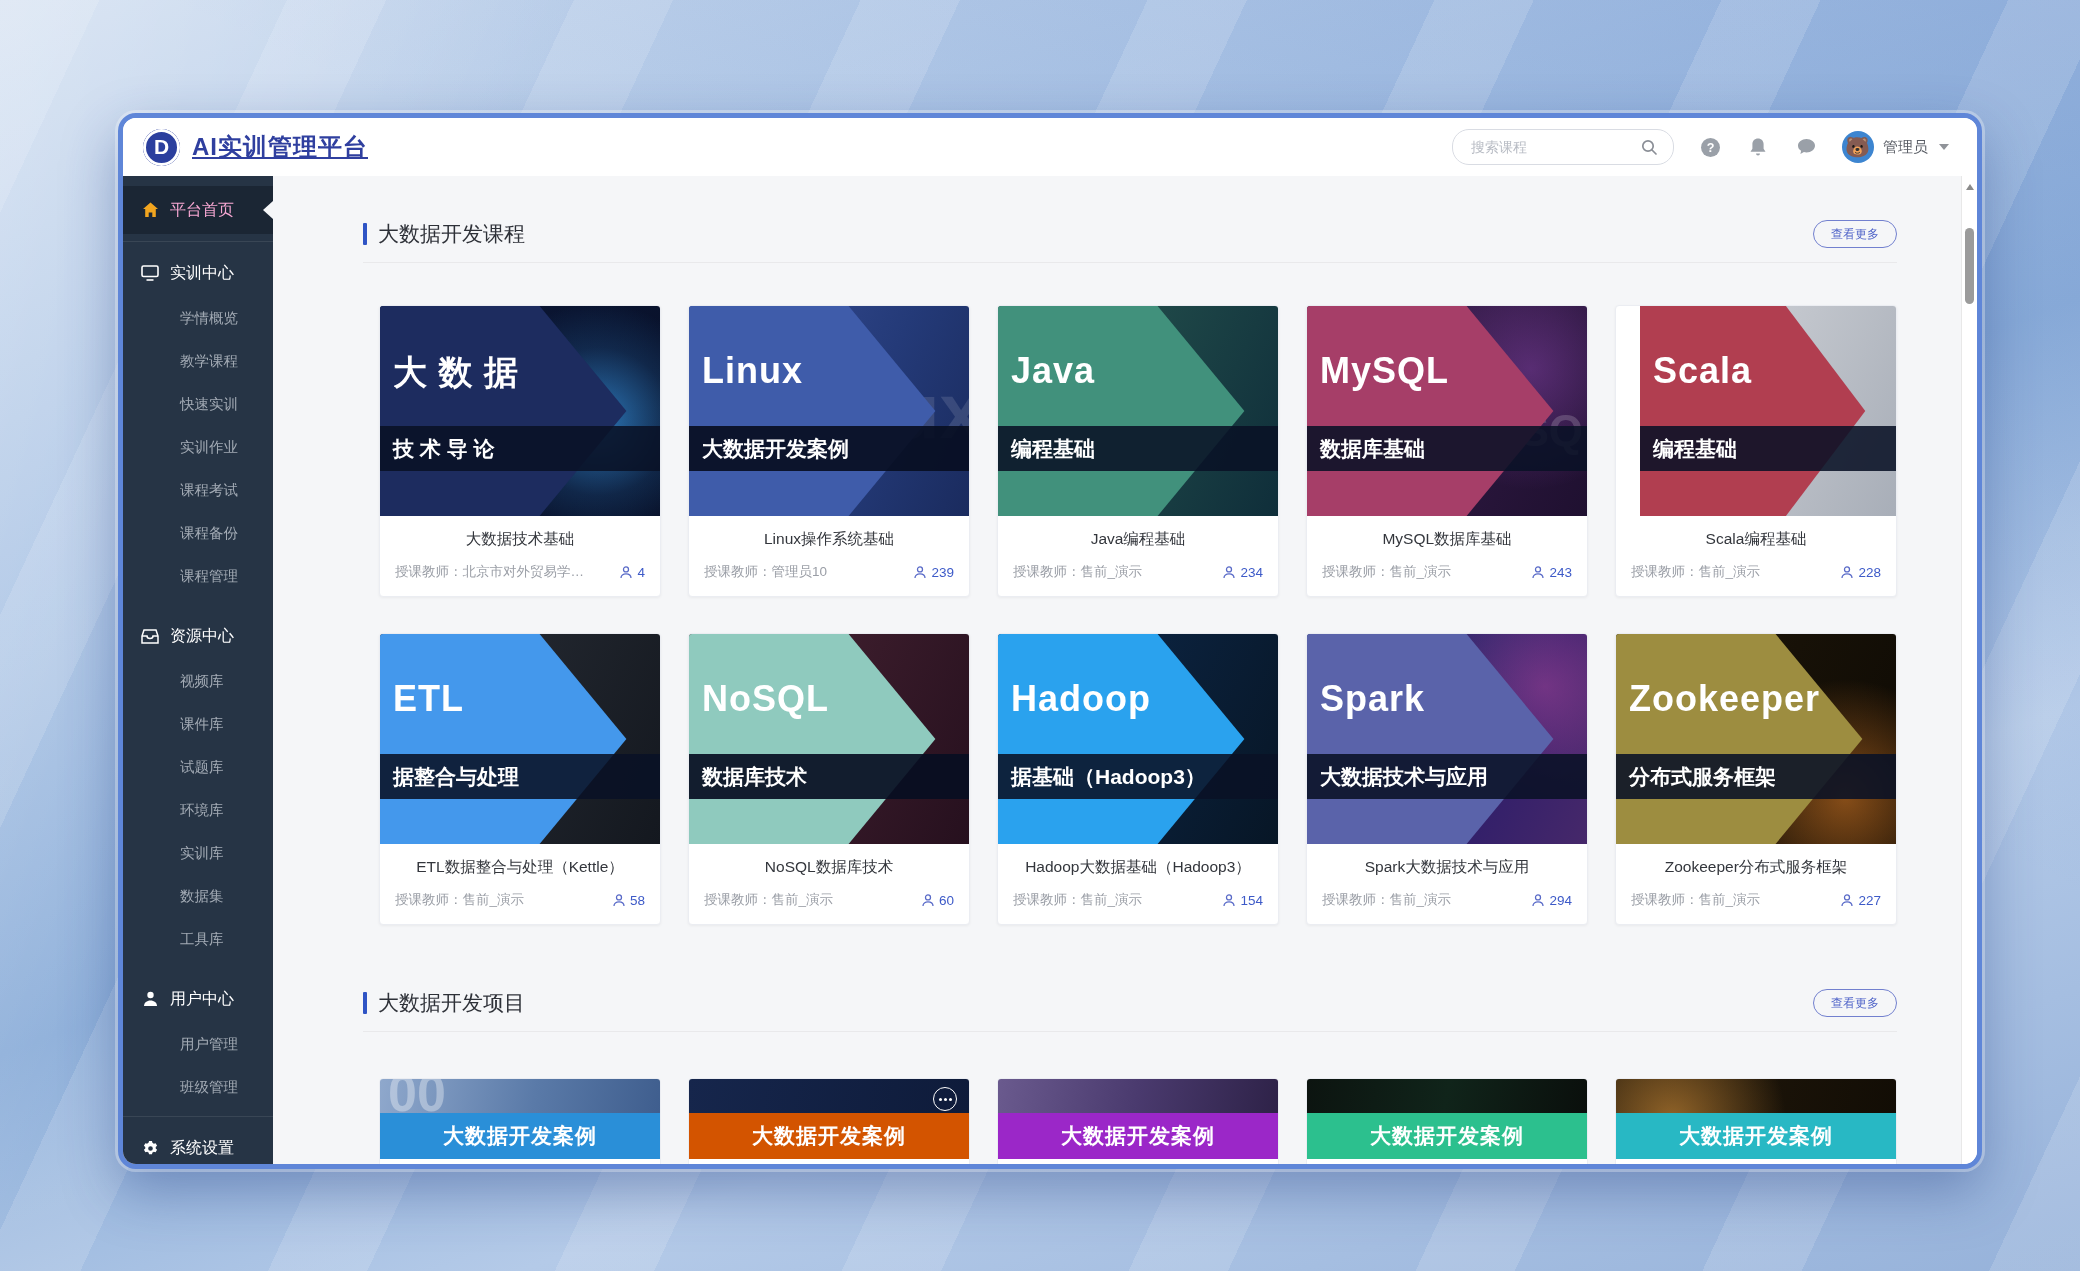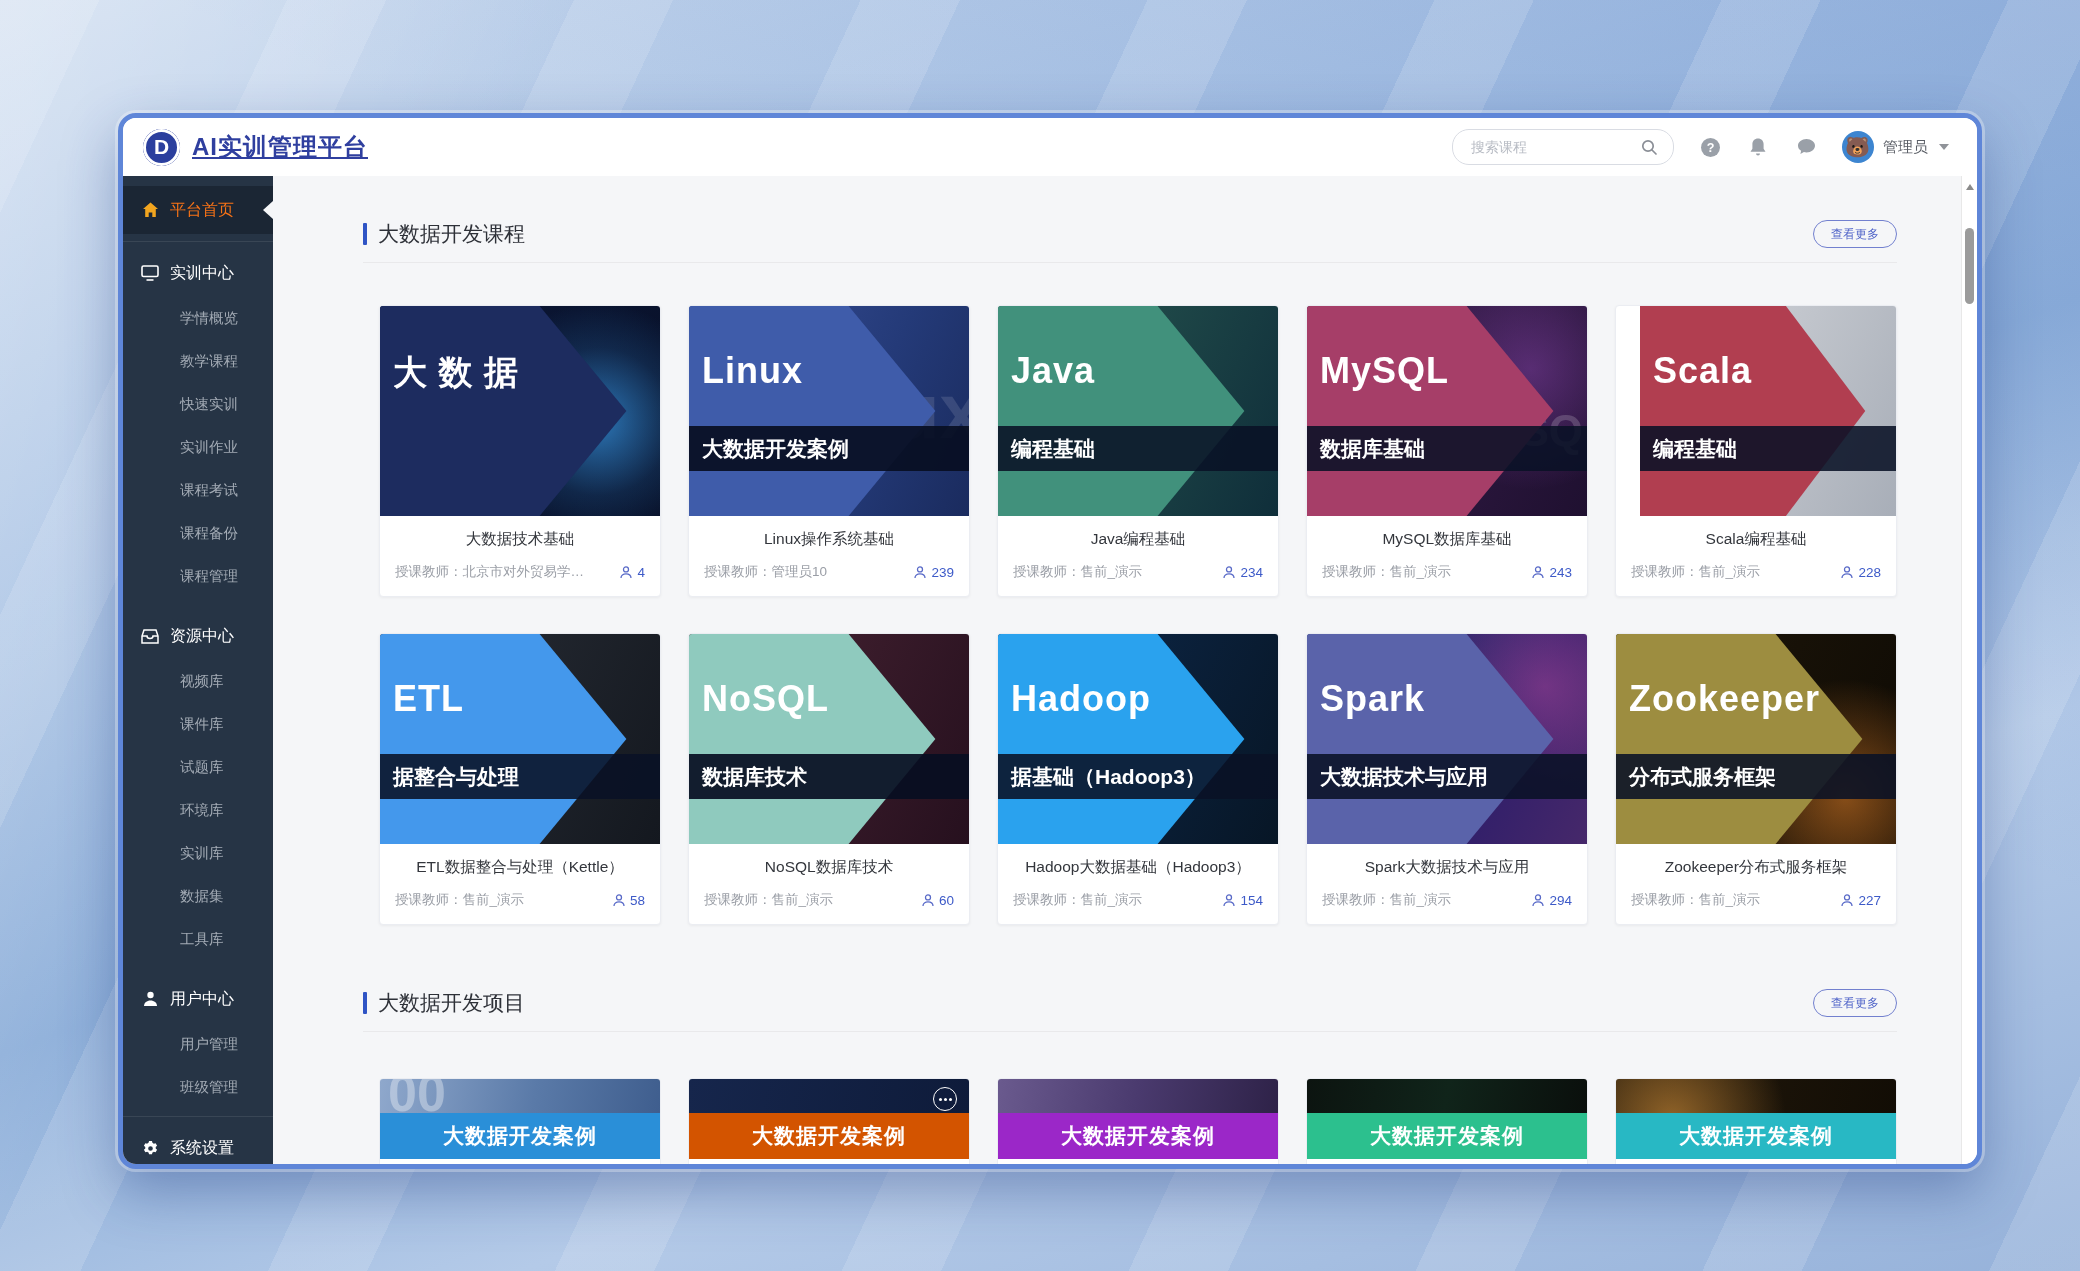--- a/index.html
+++ b/index.html
@@ -32,21 +32,21 @@
   .hicon{width:24px;height:24px;display:flex;align-items:center;justify-content:center;color:#9aa0a8;cursor:pointer;}
   .userbox{display:flex;align-items:center;gap:9px;cursor:pointer;}
   .avatar{width:32px;height:32px;border-radius:50%;background:#3d85d0;display:flex;align-items:center;justify-content:center;font-size:20px;overflow:hidden;}
   .uname{color:#5a5e66;font-size:15px;}
   .caret{width:0;height:0;border-left:5px solid transparent;border-right:5px solid transparent;border-top:6px solid #909399;margin-left:2px;}
   
   .body-row{flex:1;display:flex;min-height:0;}
   .sidebar{flex:0 0 150px;background:#263445;padding-top:10px;position:relative;}
   .sitem{height:48px;display:flex;align-items:center;gap:11px;padding-left:18px;color:#ffffff;font-size:16px;cursor:pointer;position:relative;}
   .sitem .sic{width:18px;height:18px;display:flex;align-items:center;justify-content:center;}
-  .sitem.active{color:#f97316;background:#1b2634;}
+  .sitem.active{color:#f9a8d4;background:#1b2634;}
   .sitem.active::after{content:"";position:absolute;right:0;top:50%;transform:translateY(-50%);
     border-top:9px solid transparent;border-bottom:9px solid transparent;border-right:10px solid #f5f6f8;}
   .ssub{height:43px;display:flex;align-items:center;padding-left:57px;color:#a3abb5;font-size:14.5px;cursor:pointer;}
   .sdiv{border-top:1px solid rgba(255,255,255,.09);margin:7px 0;}
   .sgap{height:14px;}
   
   .main{flex:1;background:#f5f6f8;padding:44px 64px 0 90px;overflow:hidden;position:relative;min-width:0;}
   .sec-hd{display:flex;align-items:center;justify-content:space-between;padding-bottom:14px;border-bottom:1px solid #e9e9eb;}
   .sec-hd.mt{margin-top:64px;}
   .sec-title{display:flex;align-items:center;gap:11px;font-size:21px;color:#2e3138;}
@@ -226,20 +226,21 @@
           <span>大数据开发课程</span>
         </div>
         <button class="more-btn">查看更多</button>
       </div>
 
       <div class="grid">
         <div class="card">
           <div class="thumb t1" style="--arrow: #1d2c5f;">
             <div class="arrow"></div>
             <div class="big cn">大 数 据</div>
+            <div class="band">技 术 导 论</div>
           </div>
           <div class="info">
             <div class="ctitle">大数据技术基础</div>
             <div class="meta">
               <span class="teacher">授课教师：北京市对外贸易学校教...</span>
               <span class="count">
                   <svg width="12" height="13" viewBox="0 0 12 13">
                     <circle cx="6" cy="3.4" r="2.5" fill="none" stroke="#5a6bc8" stroke-width="1.3"></circle>
                     <path d="M1 12c0-2.6 2.2-4.2 5-4.2s5 1.6 5 4.2" fill="none" stroke="#5a6bc8" stroke-width="1.3"></path>
                   </svg>

